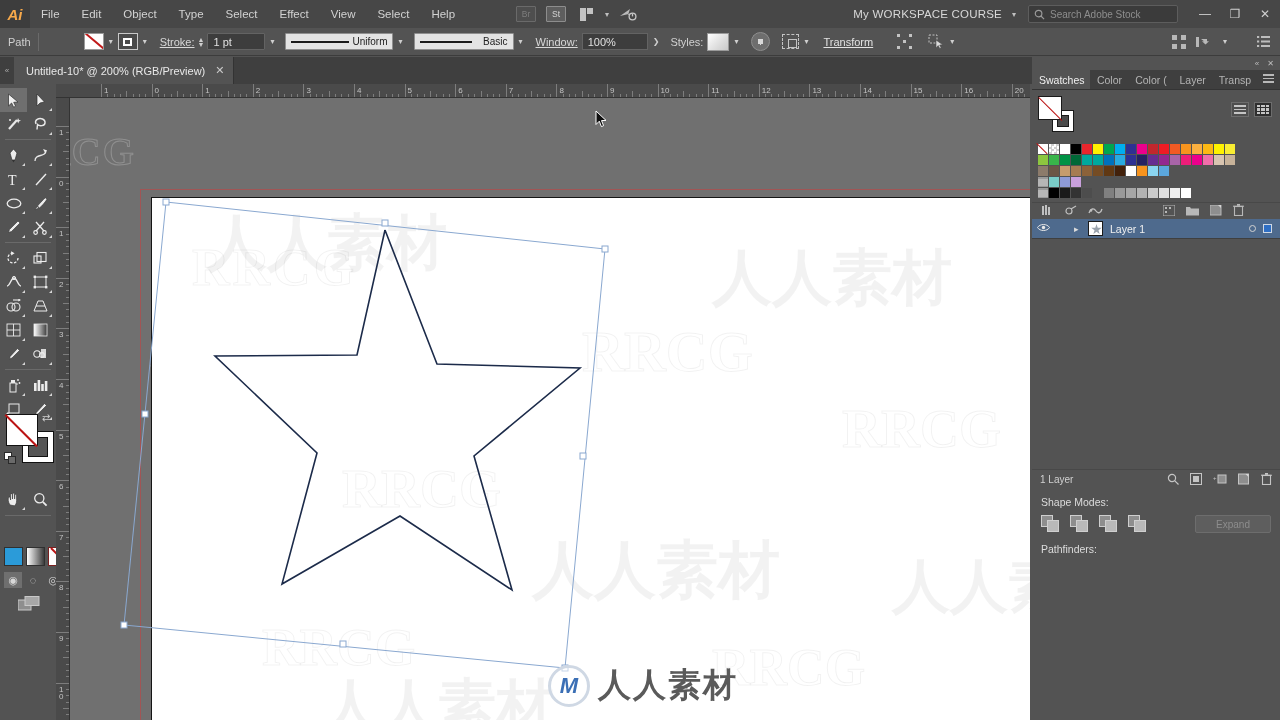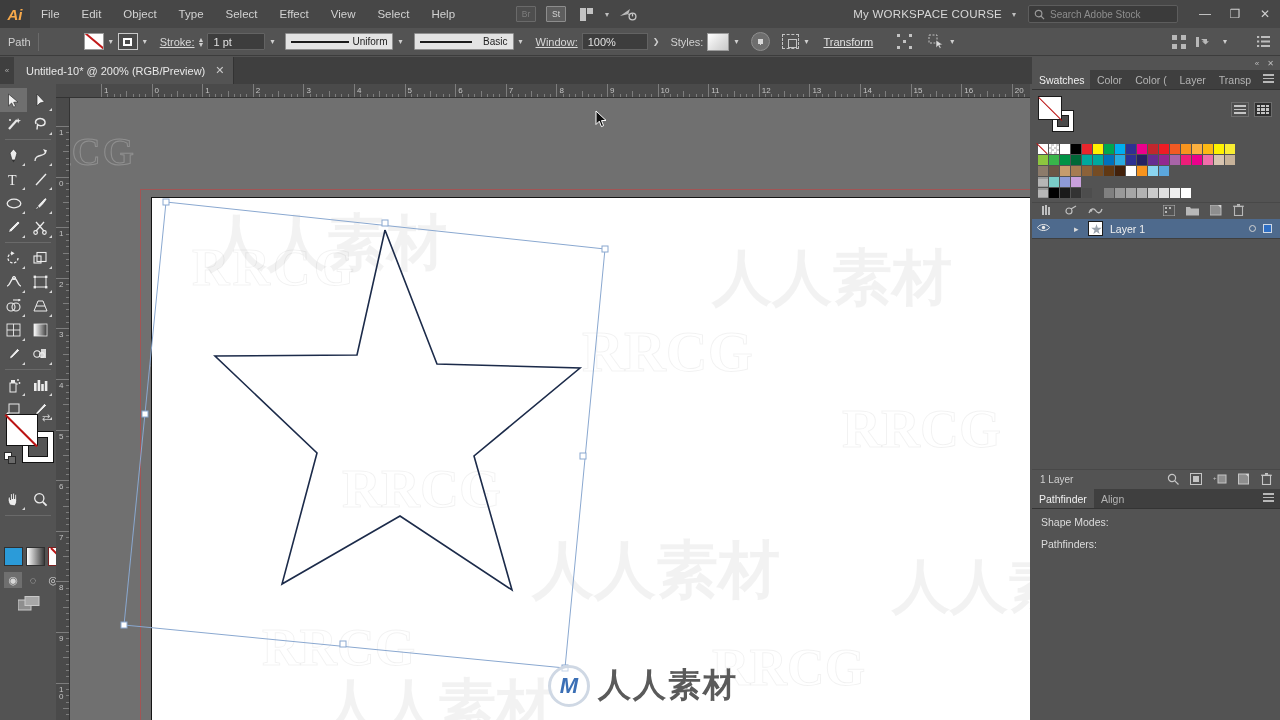--- a/index.html
+++ b/index.html
@@ -1380,31 +1380,39 @@
         <span>
           <svg width="11" height="12" viewBox="0 0 11 12">
               <rect x="1.5" y="2.5" width="8" height="9" fill="none" stroke="#c5c5c5" stroke-width="1.1"></rect>
               <line x1="0" y1="2.2" x2="11" y2="2.2" stroke="#c5c5c5" stroke-width="1.1"></line>
               <rect x="4" y="0" width="3" height="1.8" fill="#c5c5c5"></rect>
             </svg>
         </span>
       </span>
     </div>
 
-    <div class="panel-tabs">
-      <div class="ptab active">Pathfinder</div>
-      <div class="ptab">Align</div>
-      <div class="ptab-menu">
-        <span class="hamb">
-            <i></i>
+
+    <div class="pf-body">
+      <div class="pf-label">Shape Modes:</div>
+      <div class="pf-btn-row">
+        <span class="pf-btn">
             <i></i>
             <i></i>
           </span>
-      </div>
-    </div>
-
-    <div class="pf-body">
-      <div class="pf-label">Shape Modes:</div>
+        <span class="pf-btn">
+            <i></i>
+            <i></i>
+          </span>
+        <span class="pf-btn">
+            <i></i>
+            <i></i>
+          </span>
+        <span class="pf-btn">
+            <i></i>
+            <i></i>
+          </span>
+        <span class="expand-btn">Expand</span>
+      </div>
       <div class="pf-label" style="margin-top:10px; margin-bottom:0">Pathfinders:</div>
     </div>
 
   </div>
 </div>
 
 </body></html>

